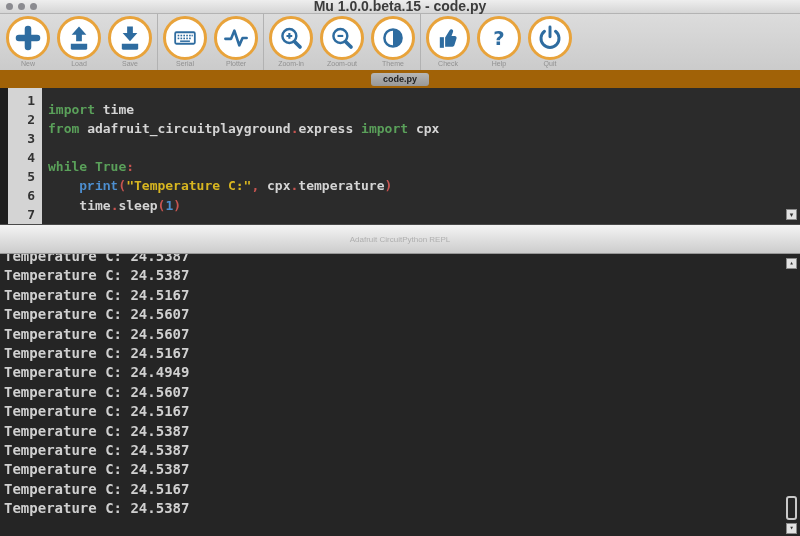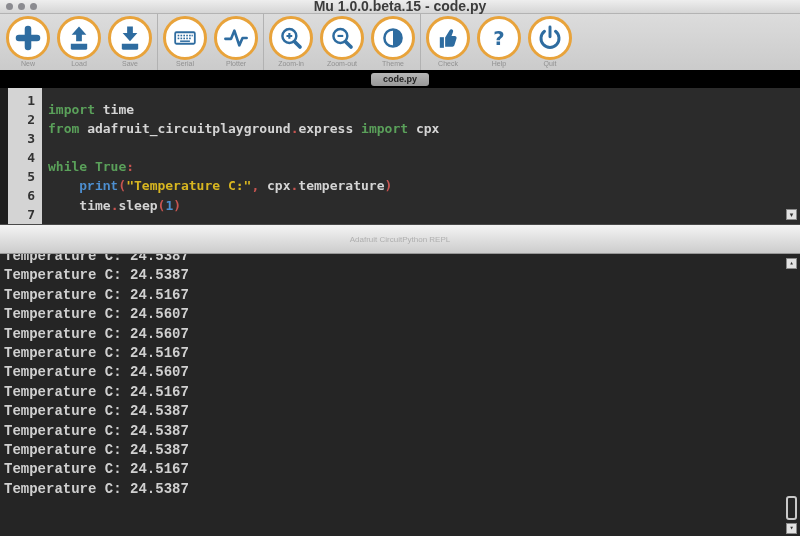--- a/index.html
+++ b/index.html
@@ -18,21 +18,21 @@
            padding-left:1px;box-sizing:border-box;}
   .tb-group{display:flex;gap:7px;padding:2px 5px 0 5px;align-items:flex-start;}
   .tb-group + .tb-group{border-left:1px solid #b2b2b2;}
   .tb-item{display:flex;flex-direction:column;align-items:center;width:44px;}
   .tb-btn{width:44px;height:44px;border-radius:50%;background:#fff;border:3px solid #e8a33b;
           box-sizing:border-box;display:flex;align-items:center;justify-content:center;padding:0;cursor:pointer;}
   .tb-btn svg{display:block;}
   .tb-label{font-size:7px;color:rgba(50,50,50,0.4);margin-top:0px;line-height:8px;}
 
   
-  .tabbar{height:18px;background:#000000;display:flex;justify-content:center;align-items:center;}
+  .tabbar{height:18px;background:#a16207;display:flex;justify-content:center;align-items:center;}
   .tab{height:13px;padding:0 12px;background:linear-gradient(#b6b6b6,#989898);border-radius:3px;
        font-size:9px;font-weight:bold;line-height:13px;color:#222;}
 
   
   .editor{height:136px;background:#2b2b2b;display:flex;position:relative;overflow:hidden;}
   .marker-margin{width:8px;background:#1e1e1e;}
   .gutter{width:34px;background:#d4d4d4;font:600 13px/19px "DejaVu Sans Mono",monospace;color:#333;
           text-align:right;padding:3px 7px 0 0;box-sizing:border-box;}
   .code{flex:1;font:600 13px/19px "DejaVu Sans Mono",monospace;color:#d4d4d4;
         padding:3px 0 0 6px;white-space:pre;overflow:hidden;margin-top:9px;}
@@ -45,21 +45,21 @@
 
   
   .splitter{height:30px;background:linear-gradient(#f4f4f4,#cccccc);border-top:1px solid #4a4a4a;
             border-bottom:1px solid #979797;box-sizing:border-box;display:flex;align-items:center;
             justify-content:center;cursor:row-resize;}
   .splitter-label{font-size:8px;color:rgba(70,70,70,0.32);line-height:9px;}
 
   
   .console{height:282px;background:#252525;font:700 14px/19.4px "DejaVu Sans Mono",monospace;
            color:#d0d0d0;padding-left:4px;overflow:hidden;position:relative;box-sizing:border-box;}
-  .console-line{white-space:pre;font-family:Liberation Mono, monospace;}
+  .console-line{white-space:pre;}
   .console-line:first-child{margin-top:-7px;}
   .console .up-btn{right:3px;top:4px;}
   .console .down-btn{right:3px;bottom:2px;}
   .console-thumb{position:absolute;right:3px;bottom:16px;width:11px;height:24px;border:2px solid #c9c9c9;
                  border-radius:3px;box-sizing:border-box;background:transparent;cursor:pointer;}
 
   
   .statusbar{height:16px;background:#2d2d2d;display:flex;align-items:center;
              gap:4px;padding:0 6px;box-sizing:border-box;}
   .mode-label{font-size:11px;color:#c8c8c8;}
@@ -247,20 +247,21 @@
   </div>
 
   <div class="console">
     <div id="console-lines">
         <div class="console-line">Temperature C: 24.5387</div>
         <div class="console-line">Temperature C: 24.5387</div>
         <div class="console-line">Temperature C: 24.5167</div>
         <div class="console-line">Temperature C: 24.5607</div>
         <div class="console-line">Temperature C: 24.5607</div>
         <div class="console-line">Temperature C: 24.5167</div>
+        <div class="console-line">Temperature C: 24.4949</div>
         <div class="console-line">Temperature C: 24.5607</div>
         <div class="console-line">Temperature C: 24.5167</div>
         <div class="console-line">Temperature C: 24.5387</div>
         <div class="console-line">Temperature C: 24.5387</div>
         <div class="console-line">Temperature C: 24.5387</div>
         <div class="console-line">Temperature C: 24.5167</div>
         <div class="console-line">Temperature C: 24.5387</div>
       </div>
     <div class="scroll-btn up-btn">▴</div>
     <div class="console-thumb"></div>

